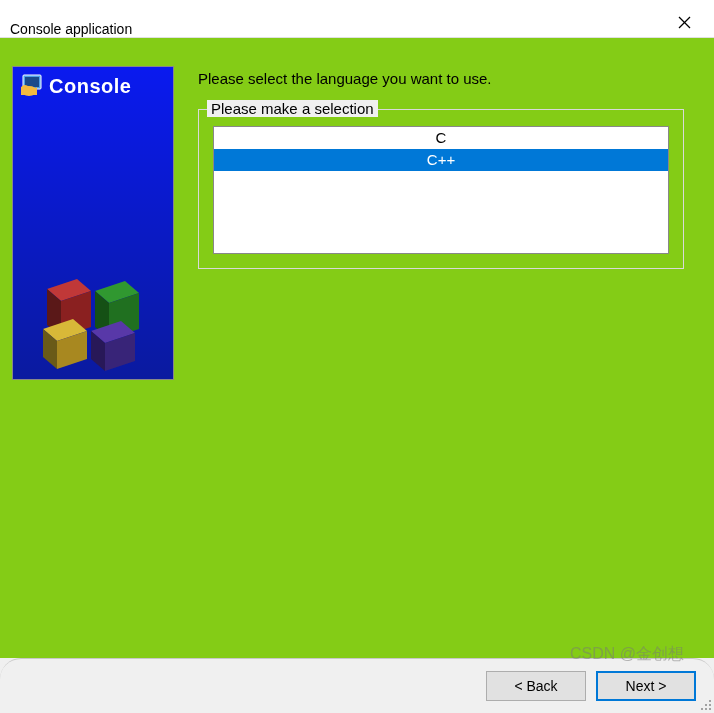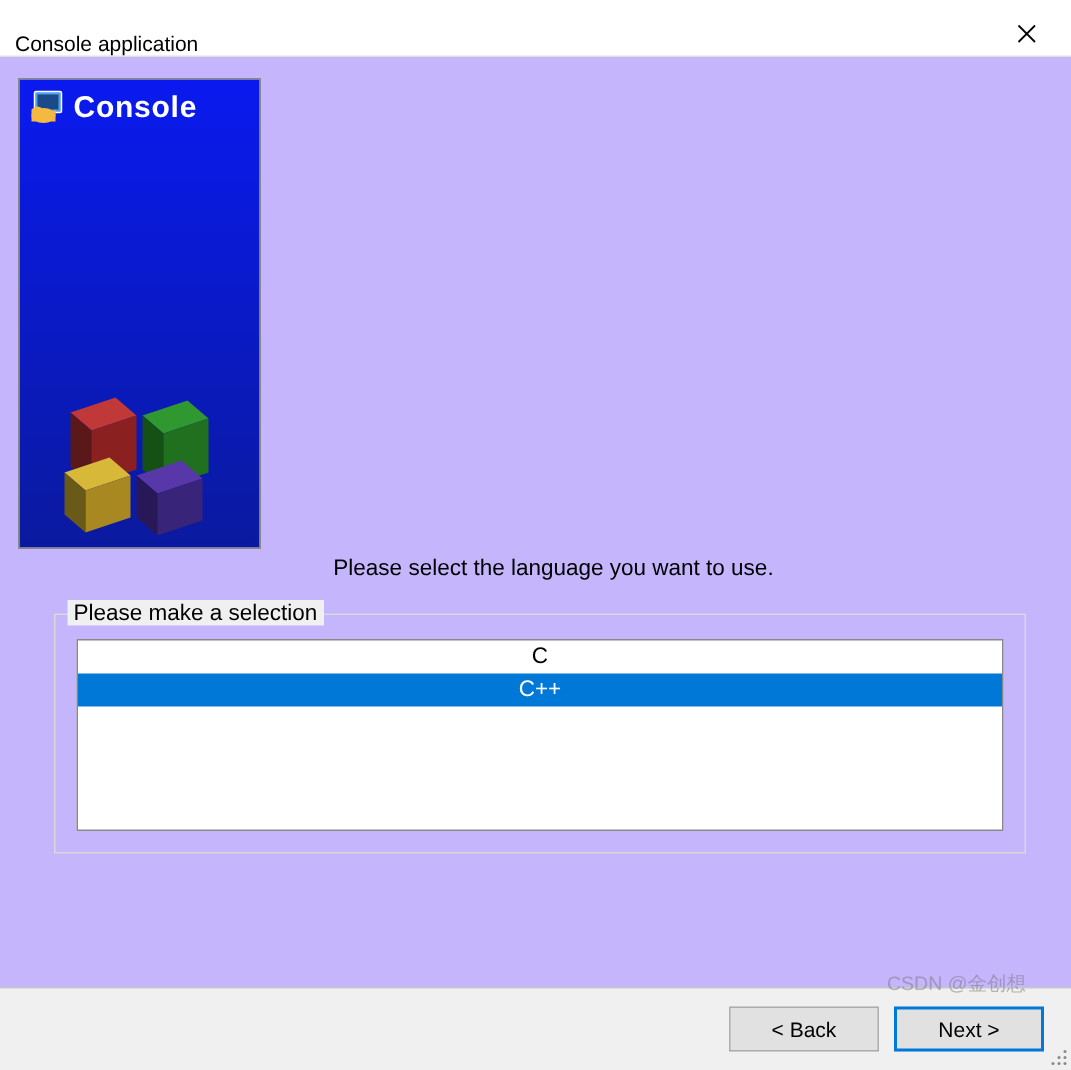--- a/index.html
+++ b/index.html
@@ -29,23 +29,22 @@
       height: 30px;
       display: flex;
       align-items: center;
       justify-content: center;
       cursor: pointer;
     }
     .close-btn svg { width: 13px; height: 13px; }
     .content {
       display: flex;
       height: 620px;
-      background: #c4b5fd;
-      padding: 14px 12px 0 12px;
-      flex-direction: column;
+      background: #84cc16;
+      padding: 28px 12px 0 12px;
     }
     .sidebar-image {
       width: 162px;
       height: 314px;
       background: linear-gradient(to bottom, #0a1aef 0%, #0a1a9f 100%);
       border: 1px solid #888;
       position: relative;
       flex-shrink: 0;
     }
     .sidebar-header {
@@ -75,21 +74,20 @@
     }
     .main {
       flex: 1;
       padding-left: 24px;
       padding-top: 4px;
     }
     .instruction {
       font-size: 15px;
       color: #000;
       margin-bottom: 22px;
-      text-align: center;
     }
     .groupbox {
       border: 1px solid #d9d9d9;
       padding: 16px 14px 14px 14px;
       position: relative;
       margin-right: 18px;
       text-align: center;
     }
     .group-label {
       position: absolute;
@@ -123,20 +121,21 @@
       left: 0;
       right: 0;
       height: 55px;
       border-top: 1px solid #c8c8c8;
       background: #f0f0f0;
       display: flex;
       align-items: center;
       justify-content: flex-end;
       padding-right: 18px;
       gap: 10px;
+      border-radius: 21px;
     }
     .btn {
       min-width: 100px;
       height: 30px;
       border: 1px solid #adadad;
       background: #e1e1e1;
       font-size: 14px;
       cursor: pointer;
       font-family: inherit;
     }
@@ -148,21 +147,21 @@
       position: absolute;
       right: 2px;
       bottom: 2px;
       width: 14px;
       height: 14px;
     }
     .watermark {
       position: absolute;
       right: 30px;
       bottom: 48px;
-      font-size: 13px;
+      font-size: 16px;
       color: rgba(120,120,120,0.5);
     }
   </style>
 </head>
 <body>
 
 <div class="titlebar">
   <div class="titlebar-title">Console application</div>
   <div class="close-btn">
     <svg viewBox="0 0 13 13">

